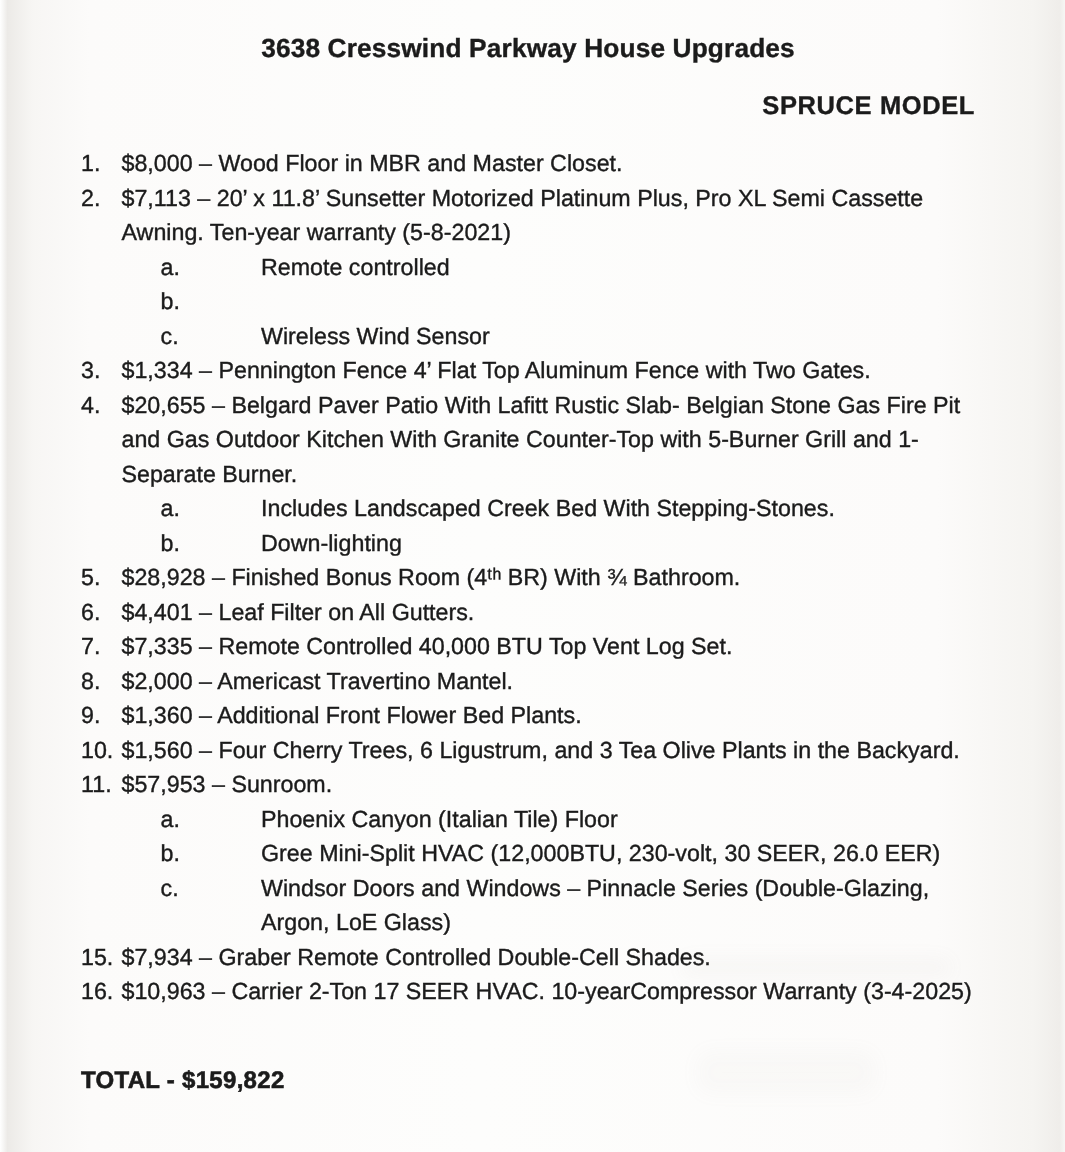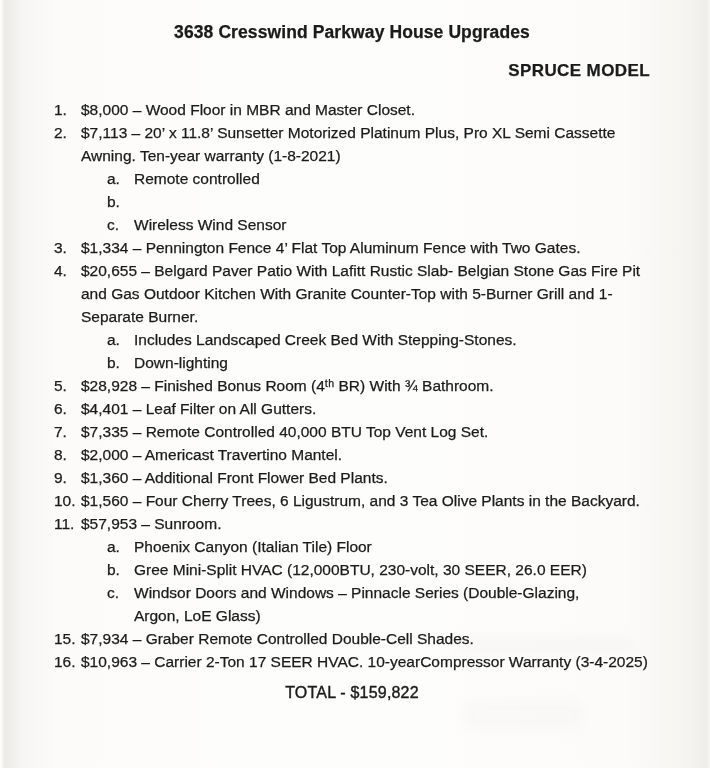--- a/index.html
+++ b/index.html
@@ -80,28 +80,28 @@
     align-items: flex-start;
     padding-left: 53px;
   }
   .sub-letter {
     flex: 0 0 27px;
     white-space: nowrap;
   }
   .sub-text {
     flex: 1 1 auto;
     max-width: 494px;
+    margin-left: 40px;
   }
   .total-line {
-    margin-top: 8px;
+    margin-top: 36px;
     font-size: 16px;
-    font-weight: 400;
+    font-weight: 700;
     letter-spacing: 0.2px;
     line-height: 24px;
-    text-align: center;
     -webkit-text-stroke: 0.4px currentColor;
   }
 </style>
 </head>
 <body>
 
 <div class="page">
   <div class="smudge smudge-1"></div>
   <div class="smudge smudge-2"></div>
 
@@ -109,21 +109,21 @@
 
   <h2 class="doc-subtitle">SPRUCE MODEL</h2>
 
   <div class="upgrade-list">
       <div class="upgrade-item">
         <div class="item-num">1.</div>
         <div class="item-text">$8,000 – Wood Floor in MBR and Master Closet.</div>
       </div>
       <div class="upgrade-item">
         <div class="item-num">2.</div>
-        <div class="item-text">$7,113 – 20’ x 11.8’ Sunsetter Motorized Platinum Plus, Pro XL Semi Cassette Awning. Ten-year warranty (1-8-2021)</div>
+        <div class="item-text">$7,113 – 20’ x 11.8’ Sunsetter Motorized Platinum Plus, Pro XL Semi Cassette Awning. Ten-year warranty (5-8-2021)</div>
       </div>
       <div class="sub-list">
         <div class="sub-item">
           <div class="sub-letter">a.</div>
           <div class="sub-text">Remote controlled</div>
         </div>
         <div class="sub-item">
           <div class="sub-letter">b.</div>
         </div>
         <div class="sub-item">

